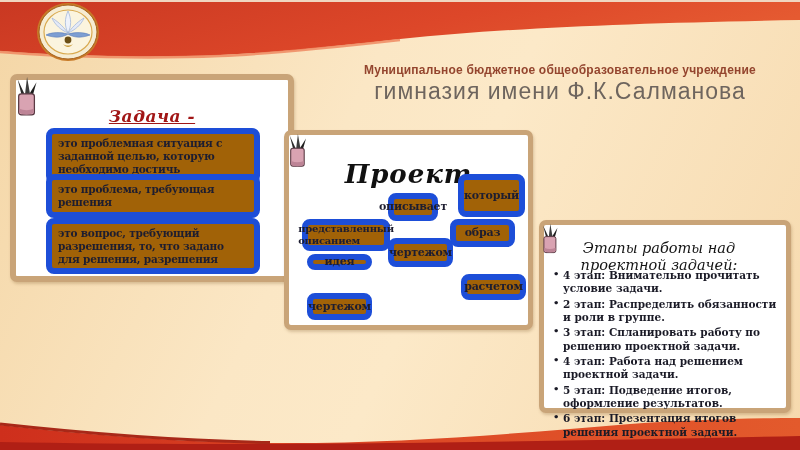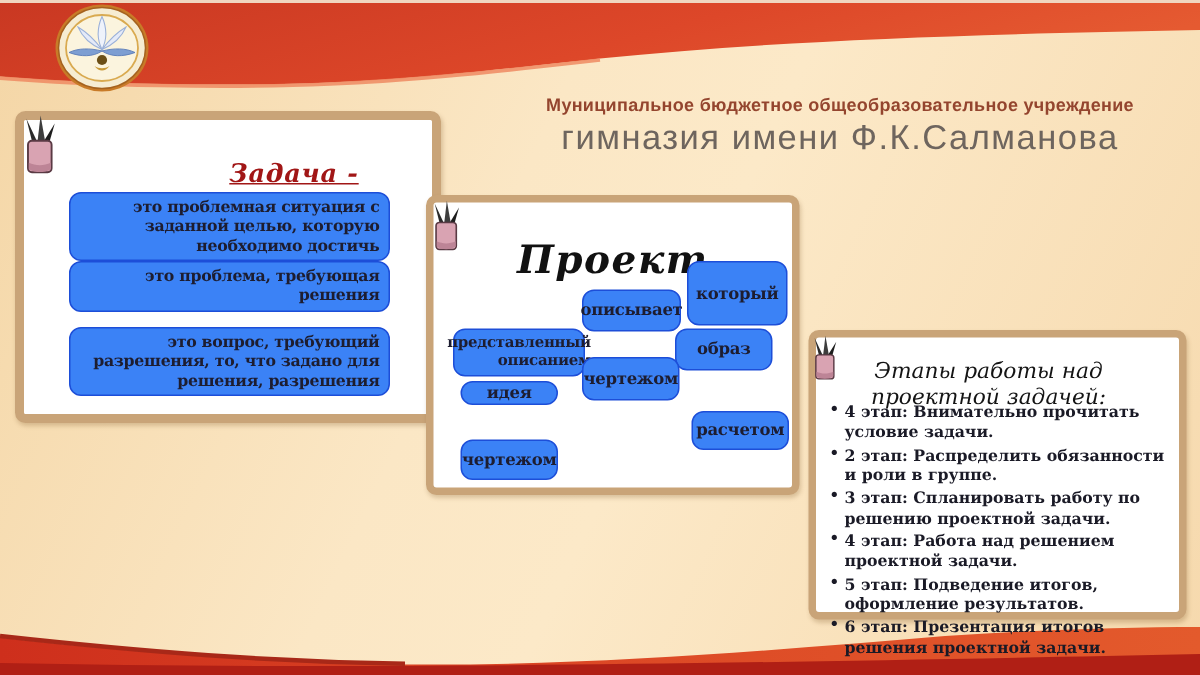--- a/index.html
+++ b/index.html
@@ -27,39 +27,39 @@
   .panel-task{left:10px;top:74px;width:284px;height:208px;}
   .panel-project{left:284px;top:130px;width:249px;height:200px;border-width:5px;}
   .panel-stages{left:539px;top:220px;width:252px;height:193px;border-width:5px;}
   .pencil{position:absolute;z-index:5;}
   .pencil-task{left:12px;top:76px;width:28px;height:42px;}
   .pencil-project{left:285px;top:133px;width:24px;height:36px;}
   .pencil-stages{left:539px;top:223px;width:21px;height:32px;}
   .task-title{
     position:absolute;top:12px;left:0;width:100%;text-align:center;
     font-size:17px;font-weight:bold;font-style:italic;color:#a11616;
-    text-decoration:underline;letter-spacing:.5px;padding-left:44px;
+    text-decoration:underline;letter-spacing:.5px;
   }
   .tag{
-    position:absolute;background:#3b82f6;border:1px solid #1d4ed8;border-radius:8px;
-    color:#1d1d30;font-weight:bold;text-align:right;
+    position:absolute;background:#a16207;border:6px solid #1d4ed8;border-radius:8px;
+    color:#1d1d30;font-weight:bold;text-align:left;
     display:flex;align-items:center;justify-content:center;box-sizing:border-box;
     line-height:1.22;
   }
   .task-tag{left:30px;width:214px;font-size:10.5px;padding:3px 6px;letter-spacing:-.2px;}
   .task-tag-1{top:48px;min-height:33px;}
   .task-tag-2{top:94px;min-height:30px;}
   .task-tag-3{top:138px;min-height:34px;}
   .project-title{
     position:absolute;top:2px;left:0;width:100%;text-align:center;
     font-size:26px;font-weight:bold;font-style:italic;color:#111111;letter-spacing:1px;
   }
   .proj-tag{font-size:11px;padding:2px 3px;letter-spacing:-.2px;}
   .pb0{left:14px;top:38px;width:69px;height:28px;}
-  .pb1{left:99px;top:58px;width:66px;height:28px;}
+  .pb1{left:99px;top:58px;width:50px;height:28px;}
   .pb2{left:169px;top:39px;width:67px;height:43px;}
   .pb3{left:13px;top:84px;width:88px;height:32px;font-size:10px;}
   .pb4{left:161px;top:84px;width:65px;height:28px;}
   .pb5{left:99px;top:103px;width:65px;height:29px;}
   .pb6{left:18px;top:119px;width:65px;height:16px;}
   .pb7{left:98px;top:142px;width:66px;height:31px;}
   .pb8{left:172px;top:139px;width:65px;height:26px;}
   .pb9{left:18px;top:158px;width:65px;height:27px;}
   .stages-title{
     position:absolute;top:3px;left:0;width:230px;text-align:center;

